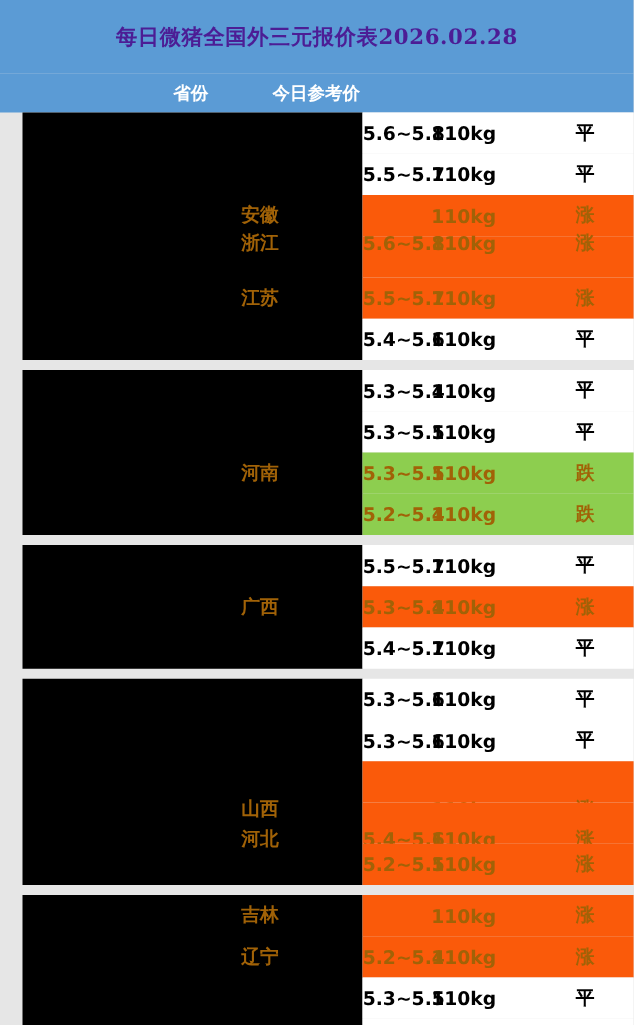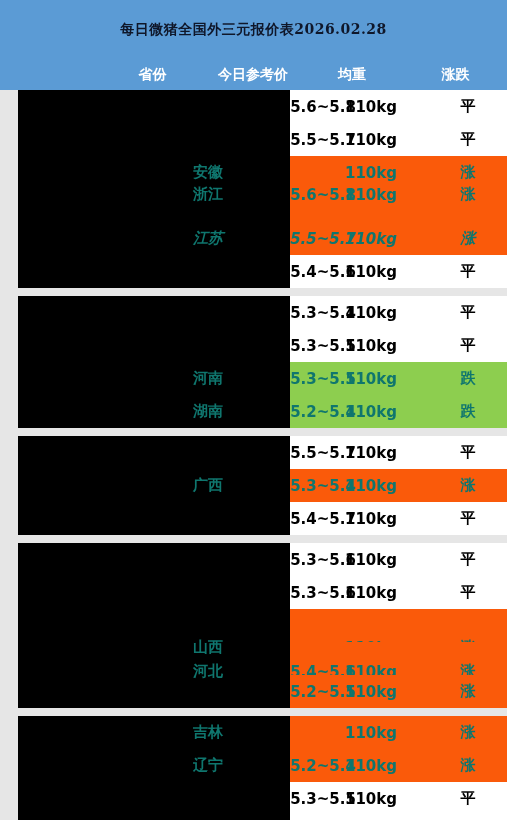--- a/index.html
+++ b/index.html
@@ -11,24 +11,24 @@
   }
   #app { position:relative; width:507px; height:820px; background:#e6e6e6; }
 
   
   .title-bar{
     position:absolute; left:0; top:0; width:507px; height:59px;
     background:#5b9bd5;
     display:flex; align-items:center; justify-content:center;
   }
   .title-text{
-    color:#0f172a;
+    color:#4c1d95;
     font-family:"DejaVu Serif","Liberation Serif",serif;
     font-weight:bold;
-    font-size:14px;
+    font-size:17px;
     letter-spacing:0.5px;
     white-space:nowrap;
   }
 
   
   .col-header{
     position:absolute; left:0; top:59px; width:507px; height:31px;
     background:#5b9bd5;
   }
   .col-header .cell{
@@ -52,21 +52,21 @@
   .row.white { background:#ffffff; }
   .row.orange{ background:#fa5a0a; }
   .row.green { background:#8dce4f; }
 
   .row .c{
     position:absolute; top:0; height:33px;
     display:flex; align-items:center; justify-content:center;
     font-size:15px; font-weight:bold; white-space:nowrap;
   }
   .row.white .c { color:#000000; }
-  .row.orange .c, .row.green .c { color:#0f766e; }
+  .row.orange .c, .row.green .c { color:#a16207; }
 
   
   .c-prov  { left:-150px; width:110px; }
   .c-price { left:-50px;  width:140px; }
   .c-wt    { left:  8px;  width:120px; }
   .c-chg   { left:130px;  width: 70px; }
 
   .c-price, .c-wt { font-family:"DejaVu Sans","Liberation Sans",sans-serif; }
 
   
@@ -79,22 +79,20 @@
 
 <div id="app">
 
   <div class="title-bar">
     <div class="title-text">每日微猪全国外三元报价表2026.02.28</div>
   </div>
 
   <div class="col-header">
     <div class="cell" style="left:198px;width:110px;">今日参考价</div>
     <div class="cell" style="left:105px;width:95px;">省份</div>
-    <div class="cell" style="left:307px;width:90px;">均重</div>
-    <div class="cell" style="left:408px;width:95px;">涨跌</div>
   </div>
 
   <div class="table-body">
       <div class="region-block" style="top: 0px; height: 198px;">
         <span style="display: block; color: rgb(0, 0, 0); font-size: 15px;"></span>
       </div>
       <div class="band " style="top: 0px; background: rgb(255, 255, 255);"></div>
       <div class="row white" style="top: 0px; background: transparent;">
         <div class="c c-prov">上海</div>
         <div class="c c-price">5.6~5.8</div>
@@ -115,21 +113,21 @@
         <div class="c c-chg">涨</div>
       </div>
       <div class="band orange" style="top: 99px; background: rgb(250, 90, 10);"></div>
       <div class="row orange" style="top: 88px; background: transparent;">
         <div class="c c-prov">浙江</div>
         <div class="c c-price">5.6~5.8</div>
         <div class="c c-wt">110kg</div>
         <div class="c c-chg">涨</div>
       </div>
       <div class="band orange" style="top: 132px; background: rgb(250, 90, 10);"></div>
-      <div class="row orange" style="top: 132px; background: transparent; font-style: italic;">
+      <div class="row orange" style="top: 132px; background: transparent;">
         <div class="c c-prov">江苏</div>
         <div class="c c-price">5.5~5.7</div>
         <div class="c c-wt">110kg</div>
         <div class="c c-chg">涨</div>
       </div>
       <div class="band " style="top: 165px; background: rgb(255, 255, 255);"></div>
       <div class="row white" style="top: 165px; background: transparent;">
         <div class="c c-prov">福建</div>
         <div class="c c-price">5.4~5.6</div>
         <div class="c c-wt">110kg</div>
@@ -154,21 +152,20 @@
       </div>
       <div class="band green" style="top: 272px; background: rgb(141, 206, 79);"></div>
       <div class="row green" style="top: 272px; background: transparent;">
         <div class="c c-prov">河南</div>
         <div class="c c-price">5.3~5.5</div>
         <div class="c c-wt">110kg</div>
         <div class="c c-chg">跌</div>
       </div>
       <div class="band green" style="top: 305px; background: rgb(141, 206, 79);"></div>
       <div class="row green" style="top: 305px; background: transparent;">
-        <div class="c c-prov">湖南</div>
         <div class="c c-price">5.2~5.4</div>
         <div class="c c-wt">110kg</div>
         <div class="c c-chg">跌</div>
       </div>
       <div class="region-block" style="top: 346px; height: 99px;">
         <span style="display: block; color: rgb(0, 0, 0); font-size: 15px;"></span>
       </div>
       <div class="band " style="top: 346px; background: rgb(255, 255, 255);"></div>
       <div class="row white" style="top: 346px; background: transparent;">
         <div class="c c-prov">广东</div>

